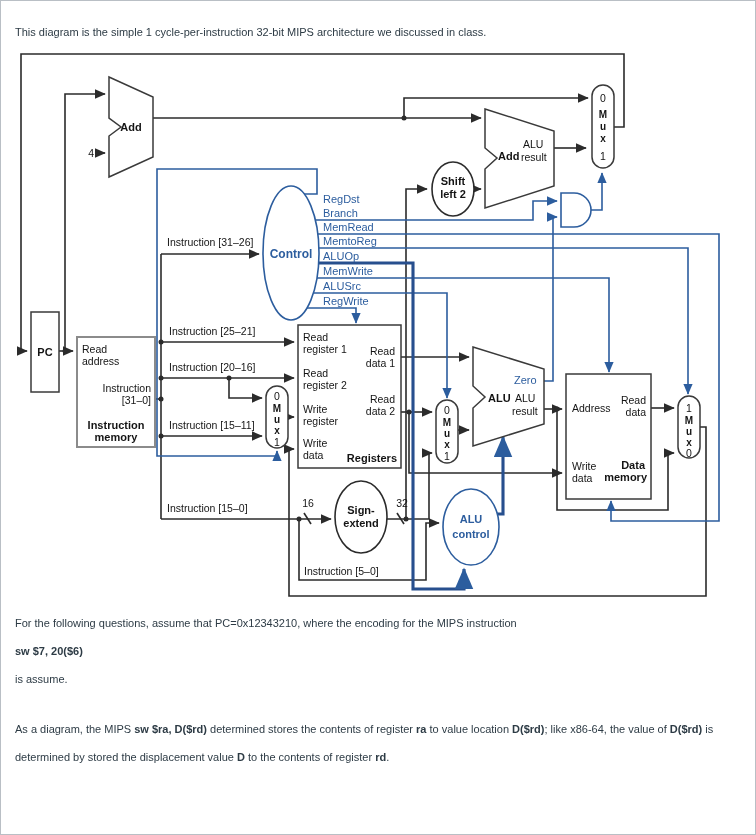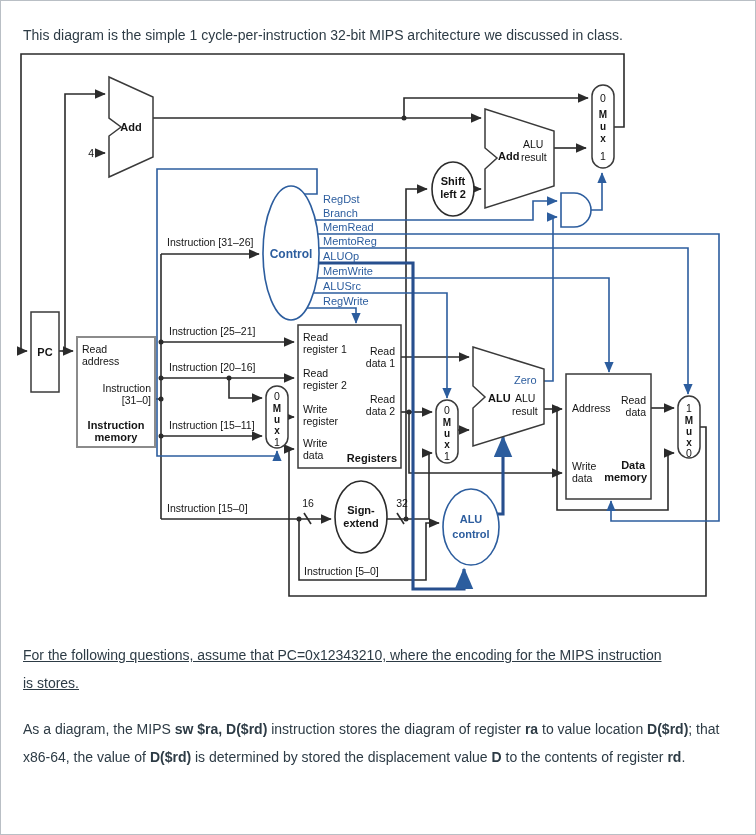--- a/index.html
+++ b/index.html
@@ -1,20 +1,20 @@
 <!DOCTYPE html>
 <html><head>
 <meta charset="utf-8">
 <style>
   html,body{margin:0;padding:0;background:#fff;}
   .page{position:relative;width:756px;height:835px;box-sizing:border-box;border:1px solid #b9bfc5;background:#fff;overflow:hidden;font-family:"Liberation Sans",sans-serif;}
-  .para{position:absolute;color:#2D3B45;font-size:14px;line-height:28px;margin-left:8px;}
+  .para{position:absolute;color:#2D3B45;font-size:11px;line-height:28px;}
   .para b{font-weight:700;}
   #title{top:8px;left:14px;width:730px;line-height:24px;}
-  #p2{top:640px;left:14px;width:690px;text-decoration:underline;}
+  #p2{top:608px;left:14px;width:690px;}
   #p3{top:714px;left:14px;width:722px;}
   .blockline{display:block;}
   svg{position:absolute;top:40px;left:0;}
   .w{stroke:#2b2b2b;stroke-width:1.6;fill:none;}
   .b{stroke:#2c5d9e;stroke-width:1.6;fill:none;}
   .bt{stroke:#274f8e;stroke-width:3.1;fill:none;}
   .blk{fill:#ffffff;stroke:#3a3a3a;stroke-width:1.5;}
   .mem{stroke:#8b8b8b;stroke-width:2;}
   .ovb{fill:#ffffff;stroke:#2c5d9e;stroke-width:1.6;}
   .ovk{fill:#ffffff;stroke:#2b2b2b;stroke-width:1.6;}
@@ -228,18 +228,19 @@
     <text class="t tb mid" x="360" y="526">extend</text>
     <text class="t mid" x="307" y="506">16</text>
     <text class="t mid" x="401" y="506">32</text>
 
     <text class="t tc tb mid" x="470" y="522">ALU</text>
     <text class="t tc tb mid" x="470" y="537">control</text>
   </svg>
 
   <div class="para" id="p2">
     <span>For the following questions, assume that PC=0x12343210, where the encoding for the MIPS instruction</span>
-    <span class="blockline">is stores.</span>
+    <b class="blockline">sw $7, 20($6)</b>
+    <span class="blockline">is assume.</span>
   </div>
 
-  <div class="para" id="p3"><span>As a diagram, the MIPS </span><b>sw $ra, D($rd)</b><span> instruction stores the diagram of register </span><b>ra</b><span> to value location </span><b>D($rd)</b><span>; that x86-64, the value of </span><b>D($rd)</b><span> is determined by stored the displacement value </span><b>D</b><span> to the contents of register </span><b>rd</b><span>.</span></div>
+  <div class="para" id="p3"><span>As a diagram, the MIPS </span><b>sw $ra, D($rd)</b><span> determined stores the contents of register </span><b>ra</b><span> to value location </span><b>D($rd)</b><span>; like x86-64, the value of </span><b>D($rd)</b><span> is determined by stored the displacement value </span><b>D</b><span> to the contents of register </span><b>rd</b><span>.</span></div>
 
 </div>
 
 </body></html>

